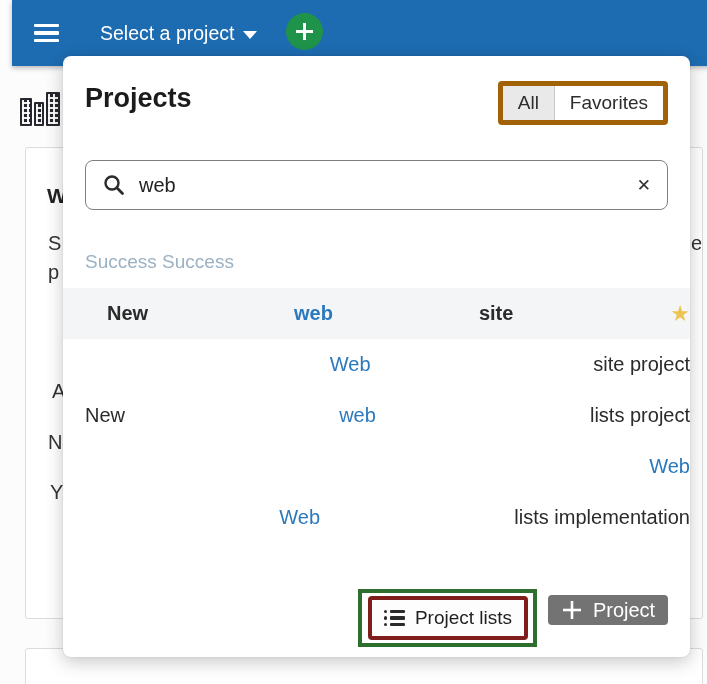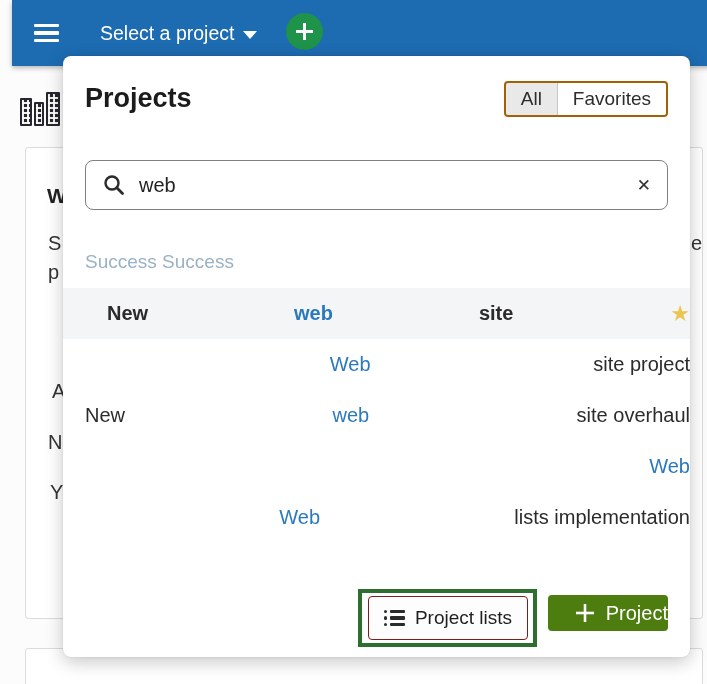--- a/index.html
+++ b/index.html
@@ -55,22 +55,22 @@
   .bld3 { width:14px; height:34px; }
 
   
   .panel { position:absolute; left:63px; top:56px; width:627px; height:601px;
     background:#fff; border-radius:8px; z-index:10;
     box-shadow:0 5px 18px rgba(0,0,0,.22), 0 0 2px rgba(0,0,0,.12); }
 
   .panel-title { position:absolute; left:22px; top:27px; font-size:27px;
     font-weight:700; color:#1b1b1b; }
 
-  .segmented { position:absolute; right:22px; top:25px; height:36px;
-    display:flex; border:2px solid #a16207; border-radius:4px; overflow:hidden;
+  .segmented { position:absolute; right:22px; top:25px; height:44px;
+    display:flex; border:5px solid #a16207; border-radius:4px; overflow:hidden;
     background:#14b8a6; }
   .seg { display:flex; align-items:center; padding:0 15px; font-size:19px;
     color:#2d2d2d; cursor:pointer; background:#fff; }
   .seg.selected { background:#e9e9e9; border-right:1px solid #c7c7c7; }
 
   .searchbox { position:absolute; left:22px; right:22px; top:104px; height:50px;
     border:1px solid #7f7f7f; border-radius:8px; background:#fff;
     display:flex; align-items:center; padding:0 16px; }
   .searchbox input { flex:1; border:none; outline:none; font-size:20px;
     color:#222; margin-left:13px; font-family:inherit; background:transparent; }
@@ -82,35 +82,35 @@
   .rows { position:absolute; left:0; top:232px; width:100%; }
   .row { height:51px; display:flex; align-items:center; font-size:20px;
     color:#2b2b2b; cursor:pointer; padding-left:22px;justify-content:space-between; }
   .row.grouped { padding-left:44px; }
   .row.selected { background:#f3f5f6; font-weight:600; }
   .row .match { color:#2b79bd; }
   .row .star { color:#ecc551; font-size:22px; margin-left:11px; line-height:1; }
 
   
   .btn-project-lists { position:absolute; left:305px; top:540px; width:160px;
-    height:44px; background:#fdfdfd; border:1px solid #7f1d1d; border-radius:4px;
+    height:44px; background:#fdfdfd; border:4px solid #7f1d1d; border-radius:4px;
     display:flex; align-items:center; justify-content:center; gap:10px;
     font-size:19px; color:#1f1f1f; cursor:pointer; }
   .list-icon { width:21px; height:17px; display:flex; flex-direction:column;
     justify-content:space-between; }
   .list-icon i { display:flex; align-items:center; gap:3px; height:3.4px; }
   .list-icon i b { width:3.4px; height:3.4px; background:#2b2b2b; border-radius:50%; }
   .list-icon i s { flex:1; height:3.4px; background:#2b2b2b; border-radius:1px; }
 
   .highlight-box { position:absolute; left:295px; top:533px; width:179px;
     height:58px; border:4px solid #2e6f2f; z-index:12; pointer-events:none; }
 
   .btn-new-project { position:absolute; left:485px; top:539px; width:120px;
-    height:36px; background:#4d7c0f; border:none; border-radius:4px;
-    display:flex; align-items:center; justify-content:flex-end; gap:10px;
+    height:30px; background:#737373; border:none; border-radius:4px;
+    display:flex; align-items:center; justify-content:center; gap:10px;
     color:#fff; font-size:20px; font-family:inherit; cursor:pointer; }
 </style>
 </head>
 <body>
 
 <div class="buildings">
   <span class="bld bld1">
       <span class="win"></span>
     </span>
   <span class="bld bld2">
@@ -176,21 +176,21 @@
       <span class="star">★</span>
     </div>
     <div class="row grouped">
       <span></span>
         <span class="match">Web</span>
         <span>site project</span>
     </div>
     <div class="row">
       <span>New </span>
         <span class="match">web</span>
-        <span>site overhaul</span>
+        <span>lists project</span>
     </div>
     <div class="row">
       <span></span>
         <span class="match">Web</span>
     </div>
     <div class="row">
       <span></span>
         <span class="match">Web</span>
         <span>lists implementation</span>
     </div>

